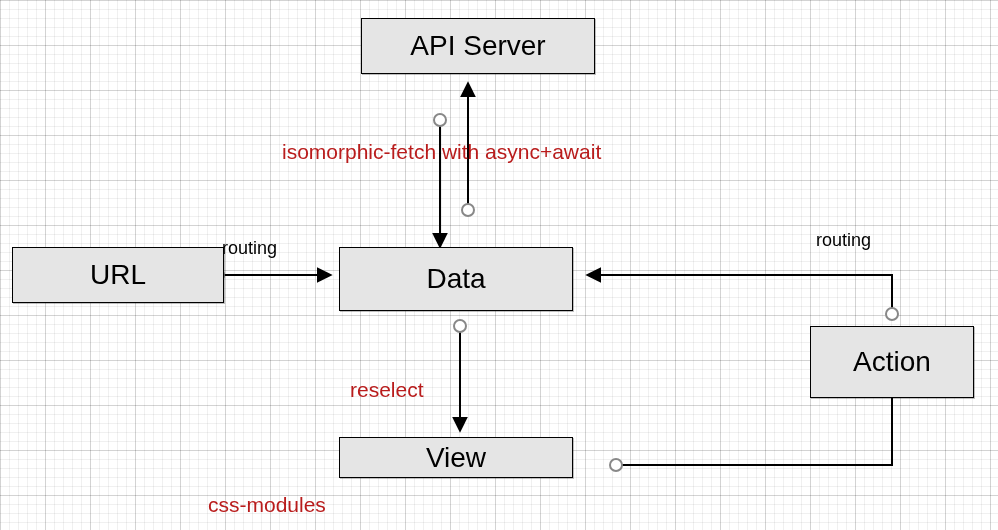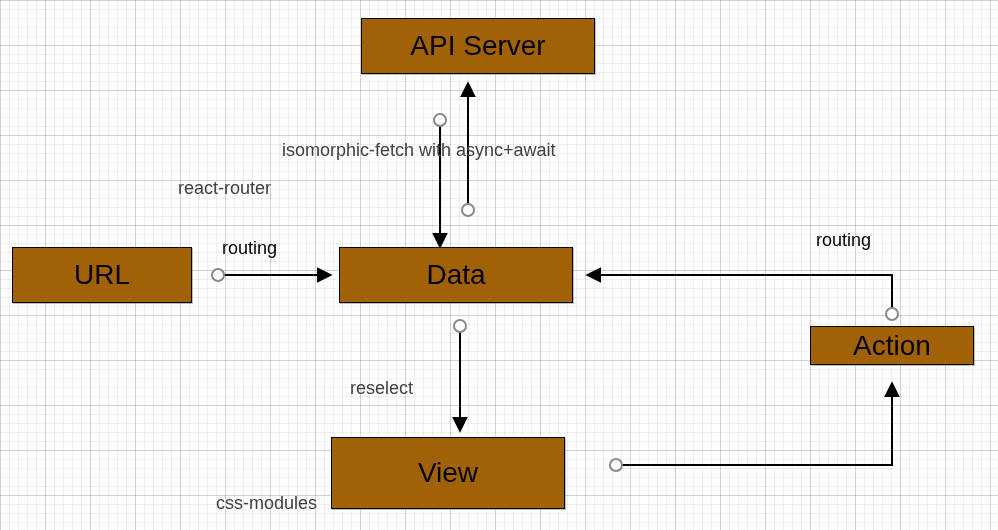--- a/index.html
+++ b/index.html
@@ -18,39 +18,39 @@
       linear-gradient(to bottom, rgba(0,0,0,0.12) 1px, transparent 1px);
     background-size: 9px 9px, 9px 9px, 45px 45px, 45px 45px;
   }
   .stage {
     position: relative;
     width: 998px;
     height: 530px;
   }
   .node {
     position: absolute;
-    background: #a16207;
+    background: #e5e5e5;
     border: 1.5px solid #000;
     font-size: 28px;
     color: #000;
     display: flex;
     align-items: center;
     justify-content: center;
     box-sizing: border-box;
     box-shadow: 1px 1px 0 rgba(0,0,0,0.25);
   }
   .label-dark {
     position: absolute;
     font-size: 18px;
     color: #000000;
   }
   .label-grey {
     position: absolute;
-    font-size: 18px;
-    color: #404040;
+    font-size: 21px;
+    color: #b91c1c;
   }
   svg.overlay {
     position: absolute;
     left: 0; top: 0;
     width: 998px;
     height: 530px;
     pointer-events: none;
   }
   .conn {
     stroke: #000;
@@ -100,34 +100,33 @@
     </g>
 
     <g>
       <path class="conn" d="M 616 465 L 892 465 L 892 384" marker-end="url(#arrow)"></path>
       <circle class="ball" cx="616" cy="465" r="6"></circle>
     </g>
   </svg>
 
   <div class="node" style="left:361px; top:18px; width:234px; height:56px;">API Server</div>
 
-  <div class="node" style="left:12px; top:247px; width:180px; height:56px;">URL</div>
+  <div class="node" style="left:12px; top:247px; width:212px; height:56px;">URL</div>
 
-  <div class="node" style="left:339px; top:247px; width:234px; height:56px;">Data</div>
+  <div class="node" style="left:339px; top:247px; width:234px; height:64px;">Data</div>
 
-  <div class="node" style="left:331px; top:437px; width:234px; height:72px;">View</div>
+  <div class="node" style="left:339px; top:437px; width:234px; height:41px;">View</div>
 
-  <div class="node" style="left:810px; top:326px; width:164px; height:39px;">Action</div>
+  <div class="node" style="left:810px; top:326px; width:164px; height:72px;">Action</div>
 
   <div class="label-dark" style="left:222px; top:238px;">routing</div>
 
-  <div class="label-grey" style="left:178px; top:178px;">react-router</div>
 
   <div class="label-grey" style="left:282px; top:140px;">isomorphic-fetch with async+await</div>
 
 
   <div class="label-dark" style="left:816px; top:230px;">routing</div>
 
   <div class="label-grey" style="left:350px; top:370px;margin-top:8px;">reselect</div>
 
-  <div class="label-grey" style="left:216px; top:493px;">css-modules</div>
+  <div class="label-grey" style="left:208px; top:493px;">css-modules</div>
 
 </div>
 
 </body></html>

